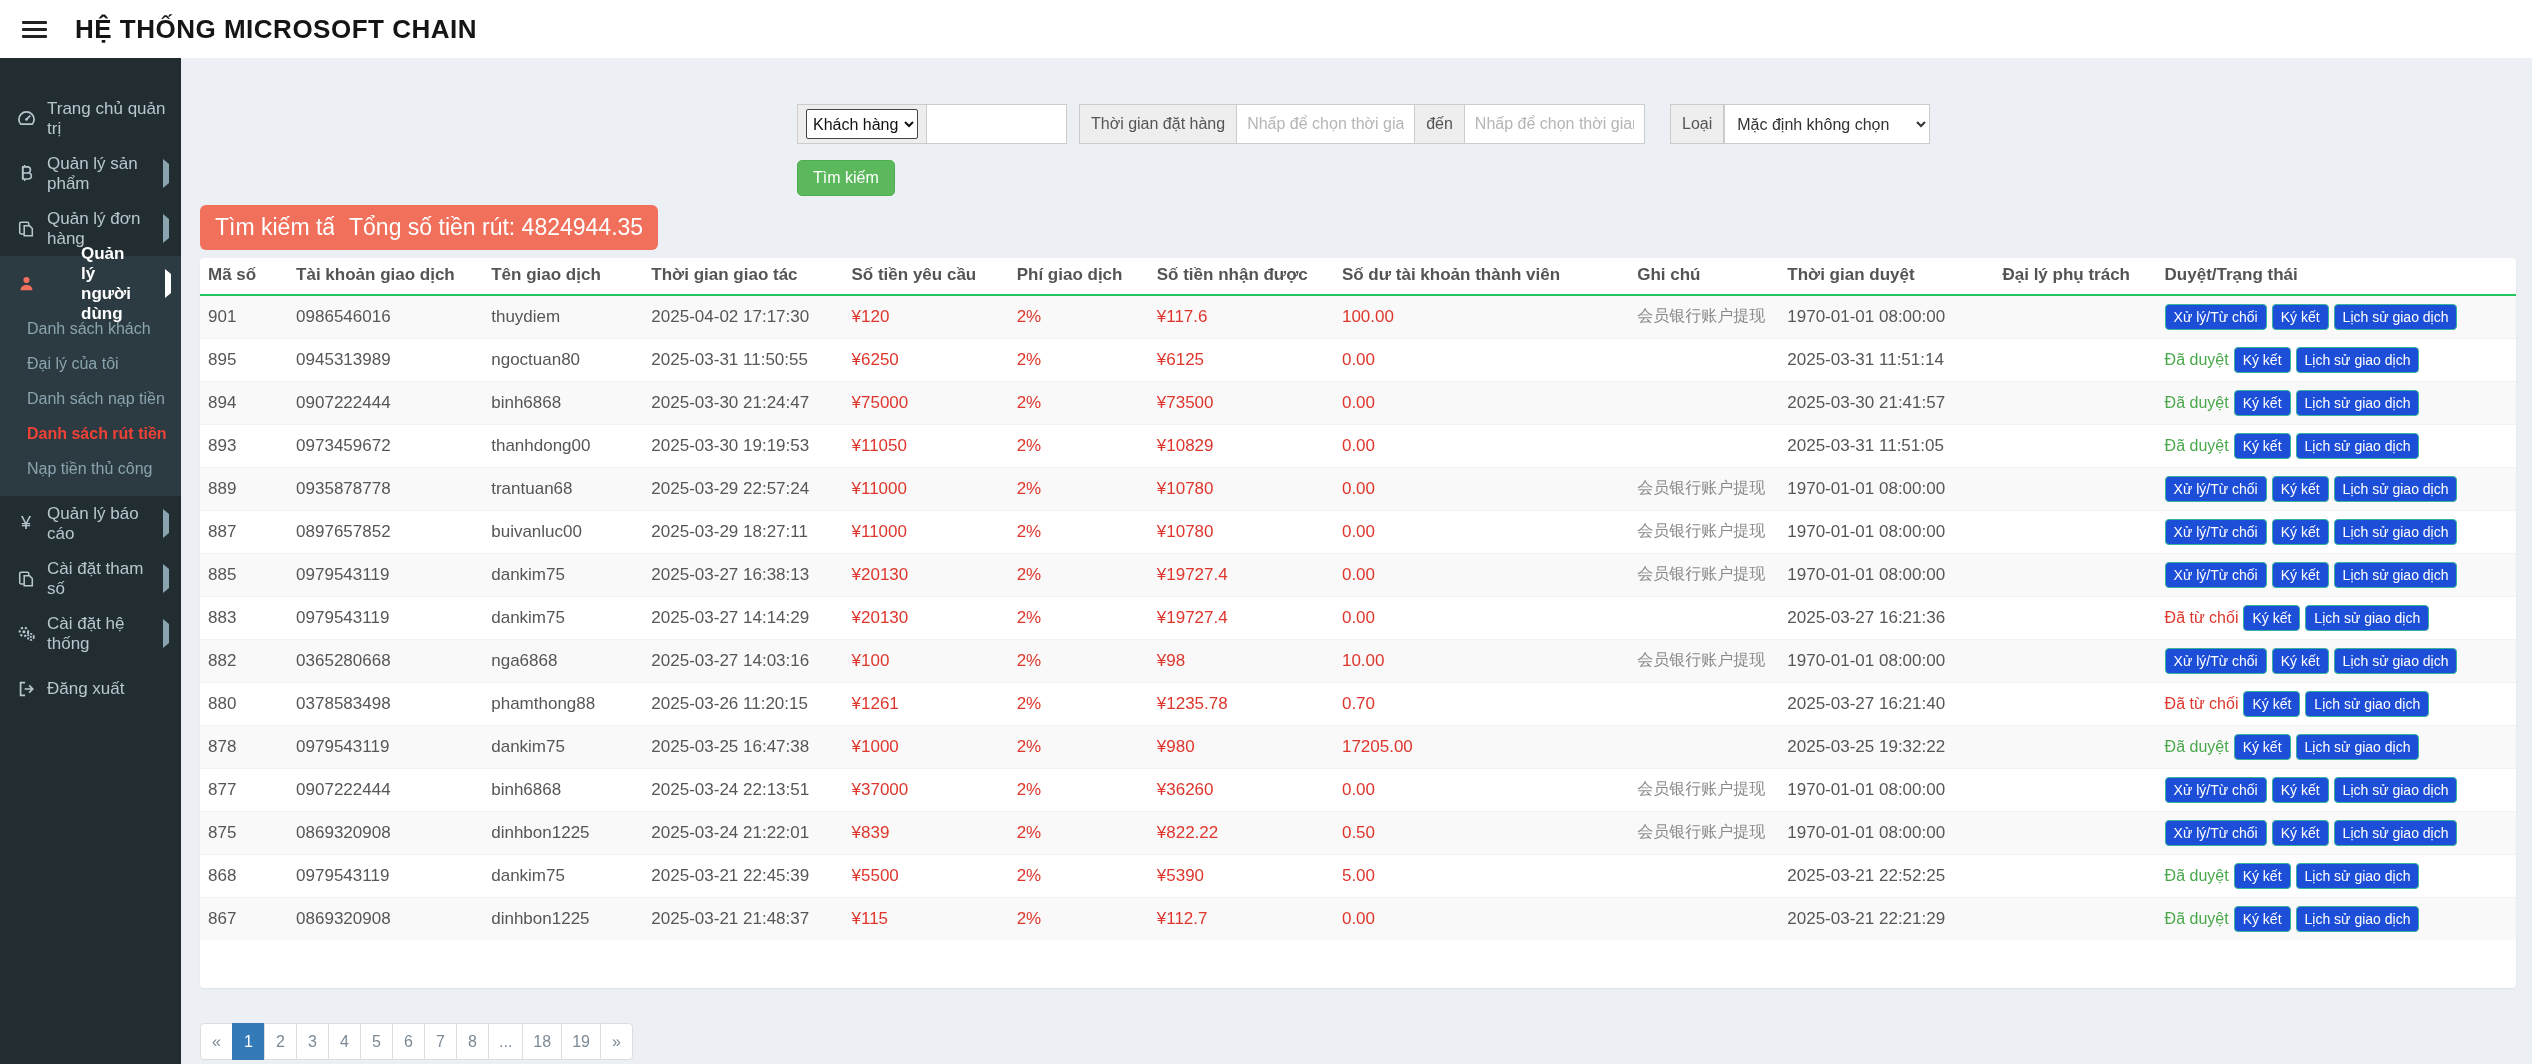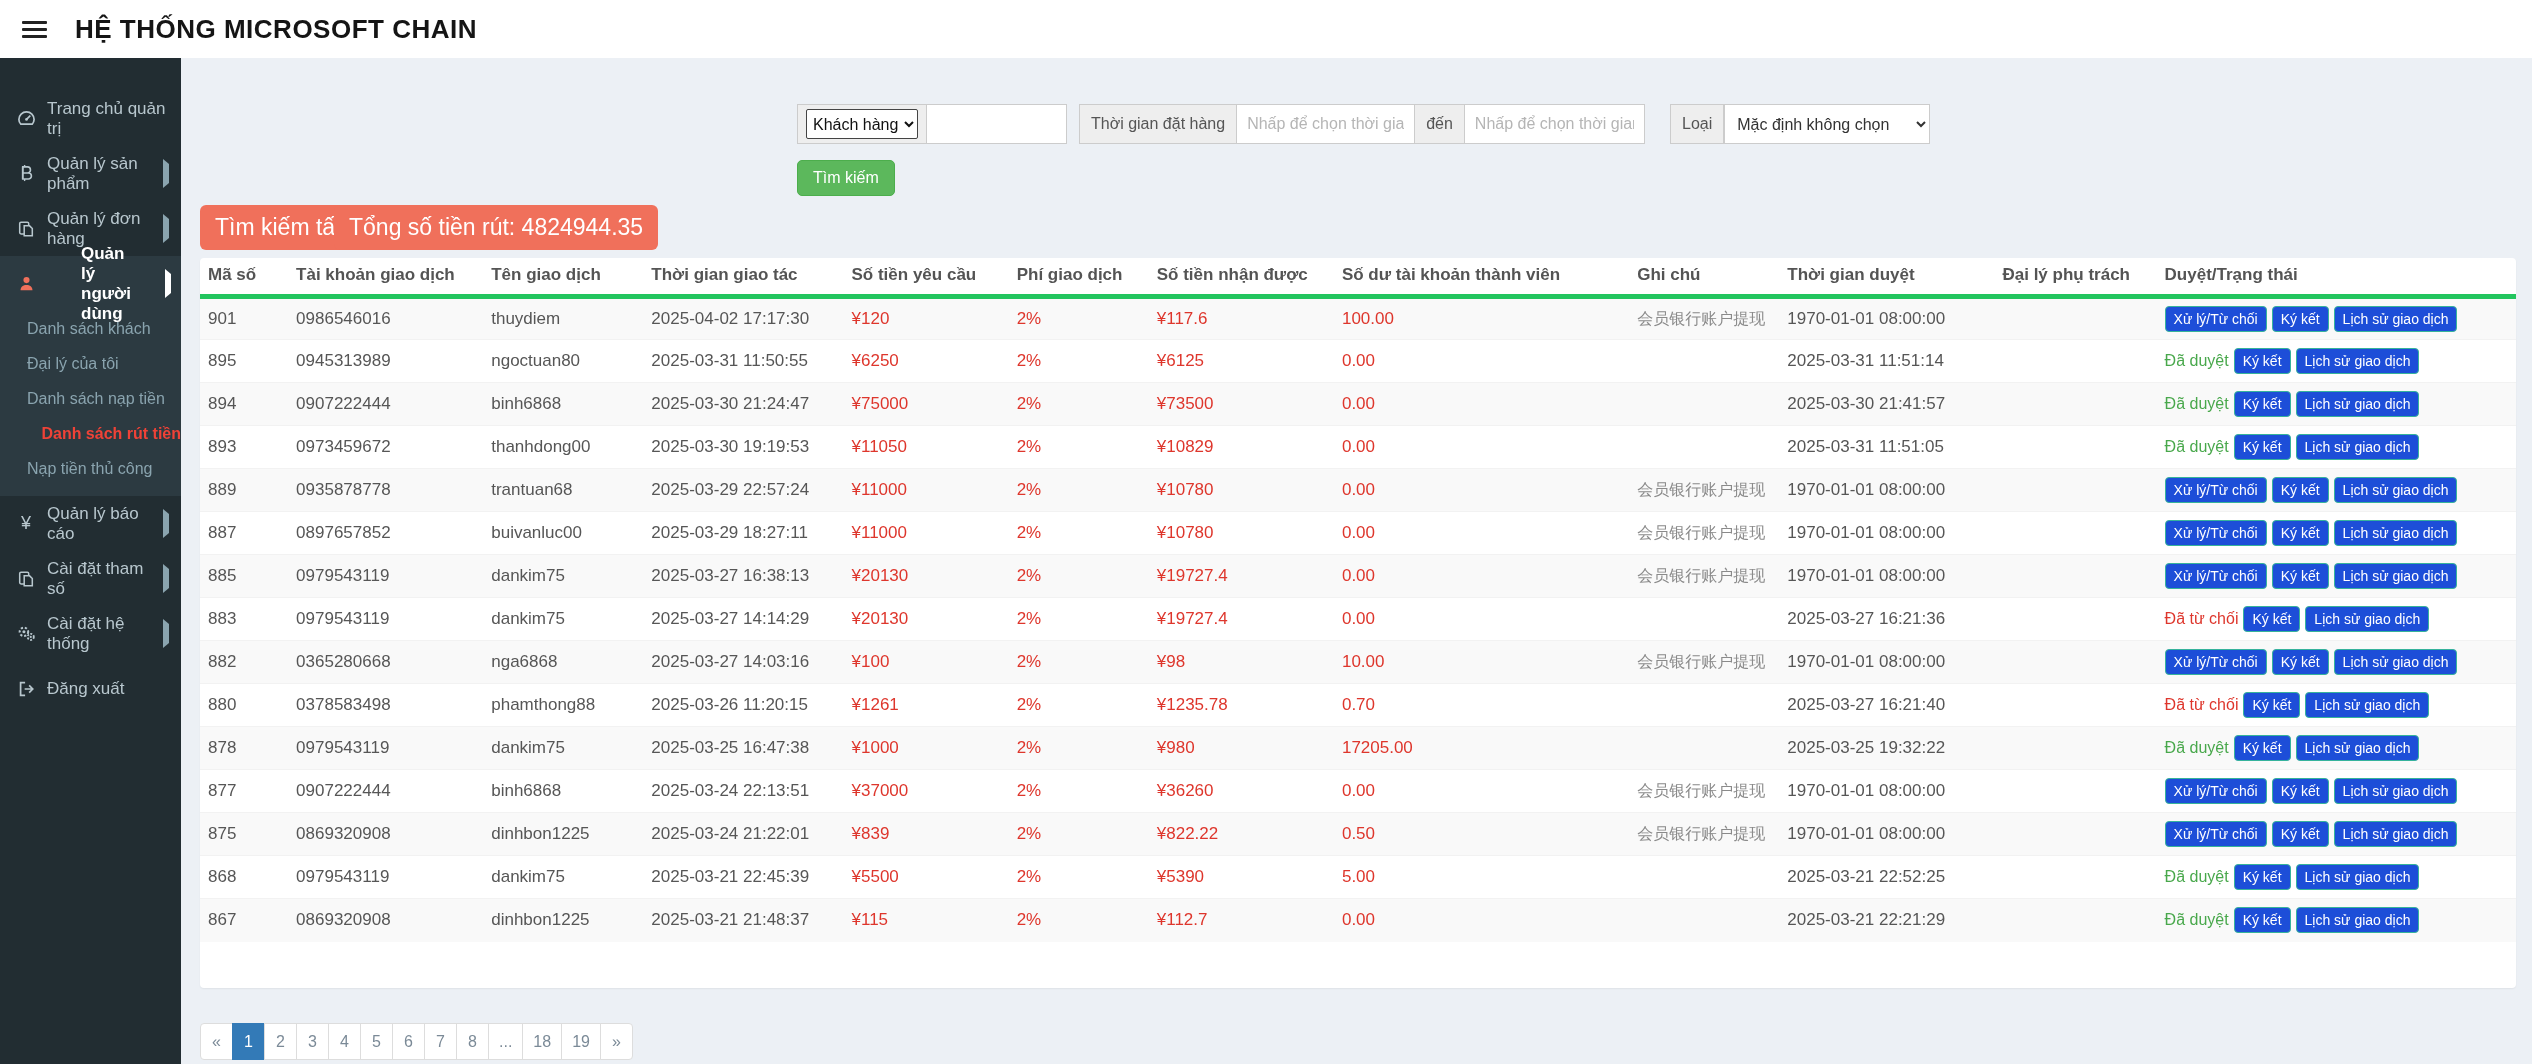--- a/index.html
+++ b/index.html
@@ -20,36 +20,36 @@
   .menu-item .mi-icon { width:24px; min-width:24px; display:flex; align-items:center; justify-content:center; margin-right:9px; color:#b8c7ce; }
   .menu-item .mi-icon svg { display:block; }
   .txticon { font-size:18px; }
   .menu-item.active { color:#fff; font-weight:bold;gap:34px; }
   .menu-item.active .mi-icon { color:#f0705b; }
   .caret-r { margin-left:auto; width:0; height:0; border-left:6px solid #8aa4af; border-top:5px solid transparent; border-bottom:5px solid transparent; }
   .menu-item.active .caret-r { border-left-color:#fff; }
   .treeview { background:#2c3a41; }
   .submenu { padding:0 0 10px 0; }
   .submenu-item { height:35px; display:flex; align-items:center; padding-left:27px; color:#8aa4af; font-size:16px; cursor:pointer; }
-  .submenu-item.active { color:#ef4237; font-weight:bold;justify-content:flex-end; }
+  .submenu-item.active { color:#ef4237; font-weight:bold; }
   
   .fgroup { position:absolute; display:flex; height:40px; }
   .ig-addon { background:#eee; border:1px solid #ccc; color:#555; font-size:16px; display:flex; align-items:center; padding:0 11px; white-space:nowrap; }
   .ig-input { border:1px solid #ccc; border-left:none; background:#fff; font-size:16px; padding:0 10px; outline:none; color:#333; font-family:inherit; }
   .ig-input::placeholder { color:#b5b5b5; }
   .sel-native { font-family:inherit; font-size:16px; background:#fff; border:1px solid #444; border-radius:2px; height:30px; margin:0 4px; padding:0 2px; color:#111; }
   .sel-wide { font-family:inherit; font-size:16px; background:#fff; border:1px solid #ccc; height:40px; padding:0 8px; color:#333; outline:none; }
   .btn { border:none; cursor:pointer; font-family:inherit; color:#fff; border-radius:5px; white-space:nowrap; }
   .btn-search { position:absolute; left:797px; top:160px; background:#5cb85c; border:1px solid #4cae4c; font-size:16px; padding:8px 15px; }
   .btn-red { background:#f0705b; font-size:23px; padding:9px 15px; border-radius:6px; position:absolute; top:205px; }
   
   .panel { position:absolute; left:200px; top:258px; width:2316px; height:730px; background:#fff; border-radius:4px; box-shadow:0 1px 2px rgba(0,0,0,.06); }
   .panel-title { padding:15px 16px 11px 16px; color:#a2a8ad; font-size:18px; }
   table { width:100%; border-collapse:collapse; table-layout:fixed; }
-  th { text-align:left; font-size:17px; color:#545454; font-weight:bold; padding:7px 8px 9px 8px; border-bottom:5px solid #22c55e; overflow:hidden; white-space:nowrap; }
+  th { text-align:left; font-size:17px; color:#545454; font-weight:bold; padding:7px 8px 9px 8px; border-bottom:2px solid #22c55e; overflow:hidden; white-space:nowrap; }
   td { font-size:17px; color:#565656; padding:0 8px; height:43px; border-top:1px solid #f2f2f2; overflow:hidden; white-space:nowrap; }
   tbody tr:nth-child(odd) { background:#f9f9f9; }
   .money { color:#de362c; }
   .note { color:#8a8a8a; font-size:16px; }
   .btn-teal { background:#1d4ed8; border:1px solid #36b39c; color:#fff; font-size:14px; padding:4px 8px; border-radius:4px; margin-right:5px; cursor:pointer; font-family:inherit; white-space:nowrap; }
   .status-txt { font-size:16px; margin-right:5px; }
   .status-approved { color:#49a84c; }
   .status-rejected { color:#de362c; }
   
   .pagination { position:absolute; left:200px; top:1023px; display:flex; }

